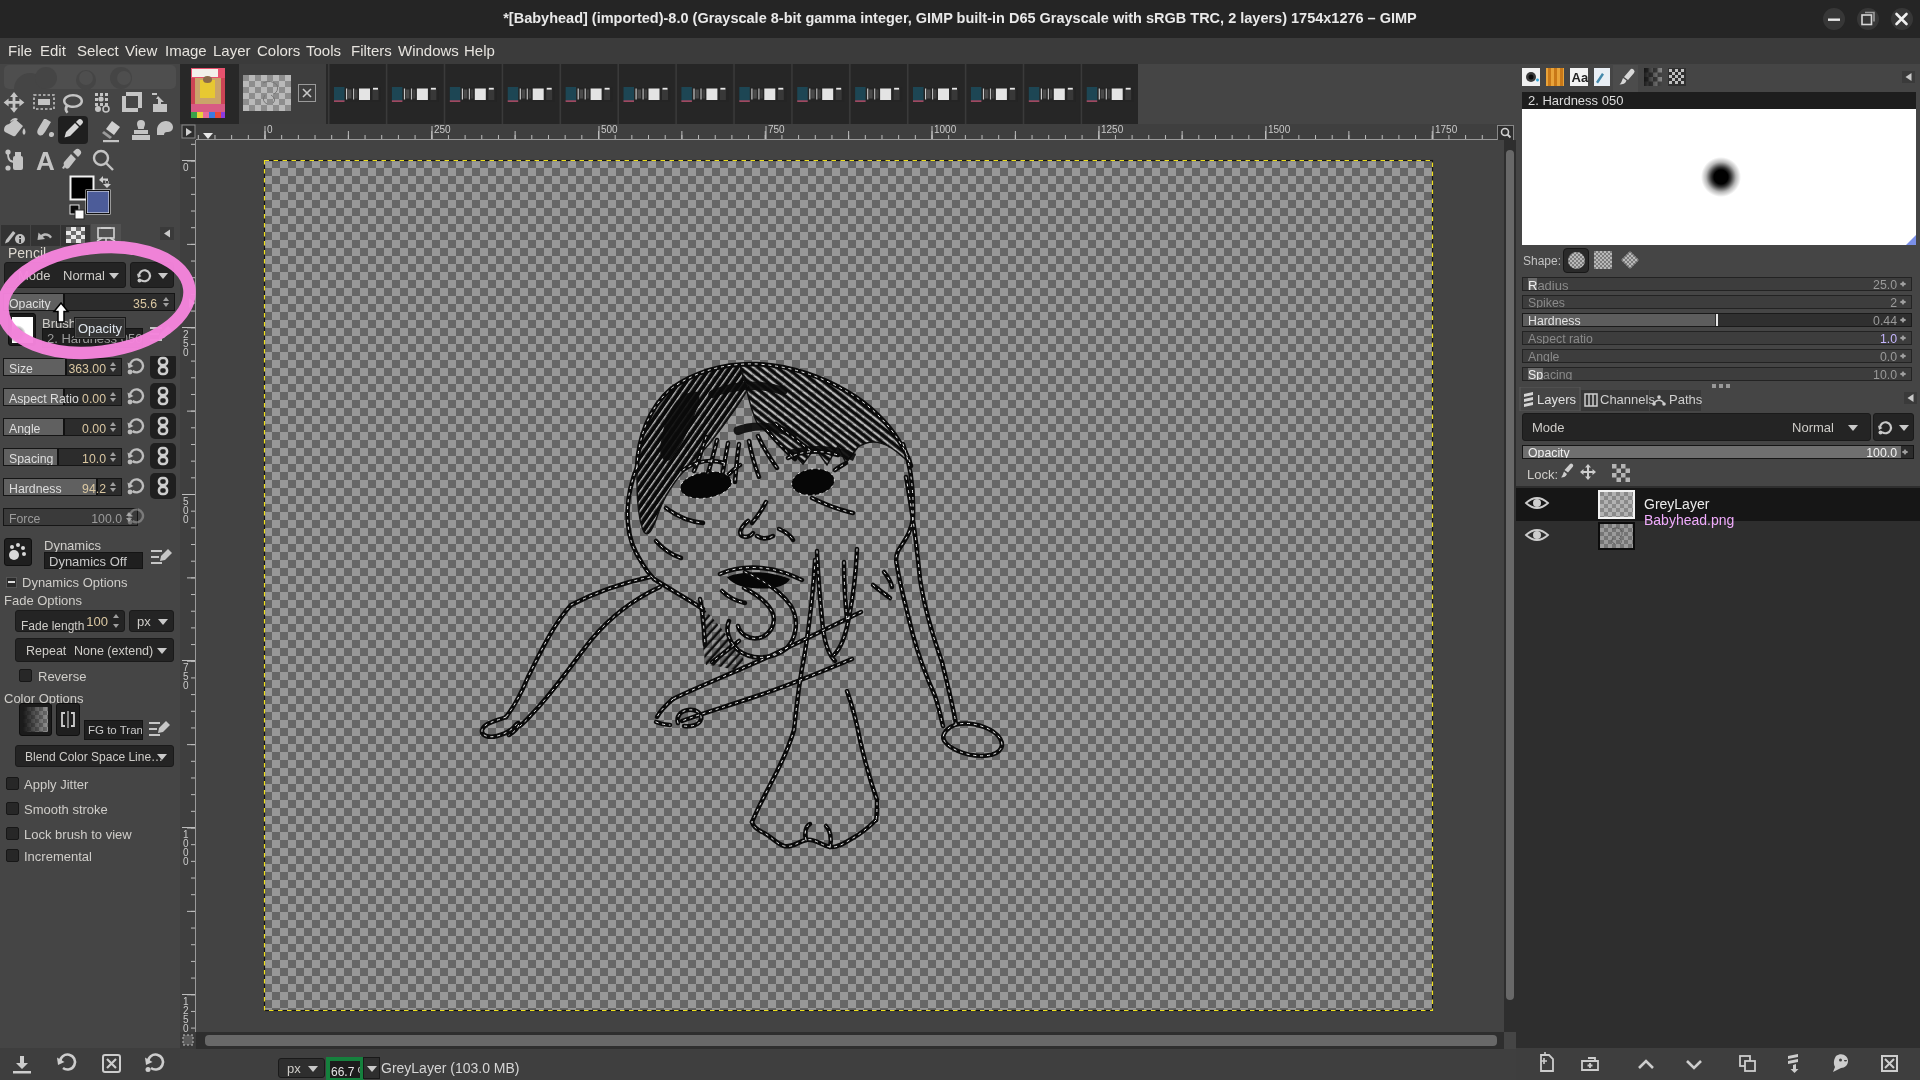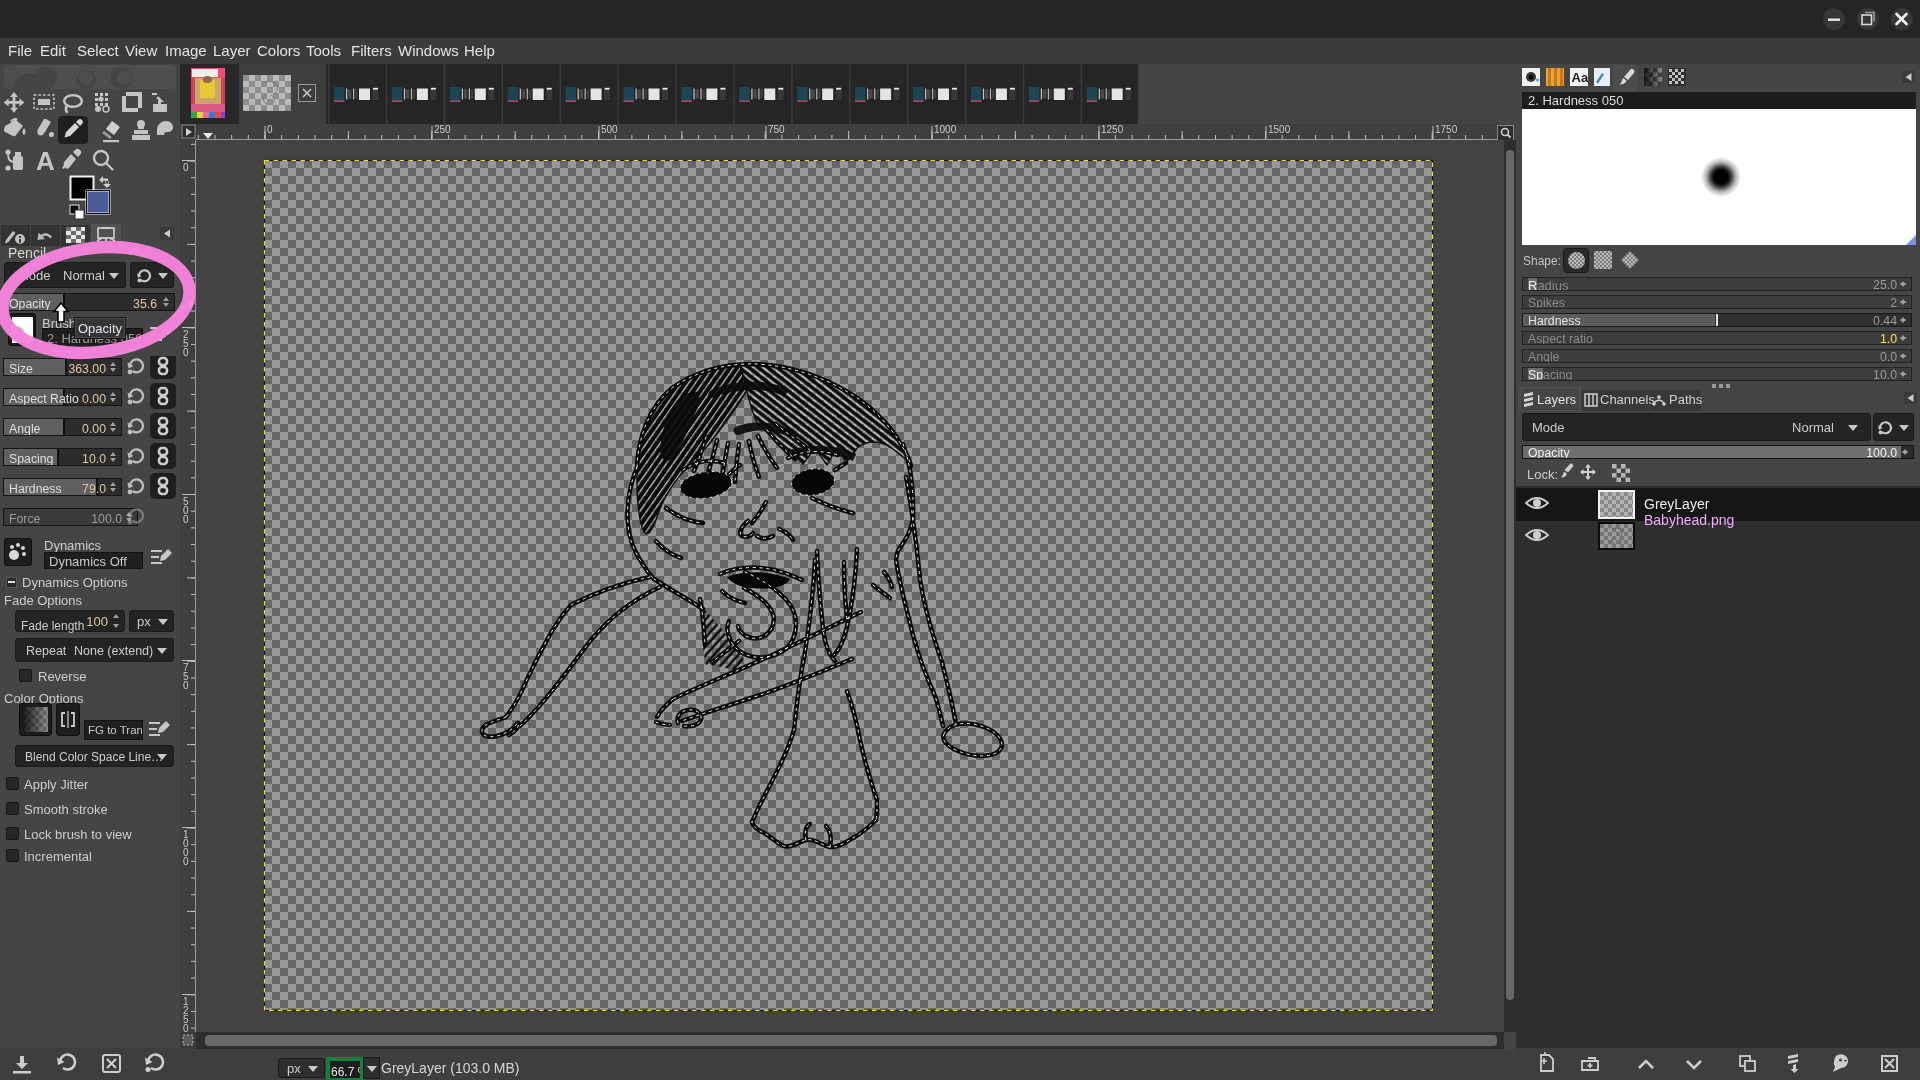--- a/index.html
+++ b/index.html
@@ -35,20 +35,21 @@
   .sldv { position:absolute; right:15px; top:2.5px; font-size:12.3px; color:#dbc8a2; }
   .spin { position:absolute; right:1px; top:1px; bottom:1px; width:12px; }
   .spin:before { content:""; position:absolute; left:2px; top:2px; border-left:3.5px solid transparent; border-right:3.5px solid transparent; border-bottom:4.5px solid #9f9f9f; }
   .spin:after { content:""; position:absolute; left:2px; bottom:2px; border-left:3.5px solid transparent; border-right:3.5px solid transparent; border-top:4.5px solid #9f9f9f; }
   .chev { display:inline-block; width:0; height:0; border-left:5px solid transparent; border-right:5px solid transparent; border-top:6px solid #c9c9c9; }
   .cbx { position:absolute; width:13px; height:13px; background:#272727; border:1px solid #171717; border-radius:2px; }
 </style>
 </head>
 <body>
 <div id="titlebar">
+  <span id="title">*[Babyhead] (imported)-8.0 (Grayscale 8-bit gamma integer, GIMP built-in D65 Grayscale with sRGB TRC, 2 layers) 1754x1276 – GIMP</span>
   <div class="winbtn" style="left:1823px;"></div>
   <div class="winbtn" style="left:1857px;"></div>
   <div class="winbtn" style="left:1891px;"></div>
   <svg class="abs" style="left:1823px;top:8px;" width="90" height="22" viewBox="0 0 90 22">
     <rect x="5" y="10.5" width="12" height="2.4" fill="#e8e8e8"></rect>
     <g fill="none" stroke="#d8d8d8" stroke-width="1.6">
       <rect x="39" y="7" width="9.5" height="9.5"></rect>
       <path d="M42 4.5 h9 v9" stroke="#9a9a9a"></path>
     </g>
     <g stroke="#f0f0f0" stroke-width="2.6" stroke-linecap="round">
@@ -255,21 +256,21 @@
     <div class="sldf" style="width:53px;"></div>
     <div style="position:absolute;left:53px;top:0;bottom:0;width:2px;background:#111;"></div>
     <span class="sldt">Spacing</span>
       <span class="sldv">10.0</span>
       <div class="spin"></div>
   </div>
   <div class="sld" style="left:3px;top:414px;width:119px;height:18px;">
     <div class="sldf" style="width:92px;"></div>
     <div style="position:absolute;left:92px;top:0;bottom:0;width:2px;background:#111;"></div>
     <span class="sldt">Hardness</span>
-      <span class="sldv">79.0</span>
+      <span class="sldv">94.2</span>
       <div class="spin"></div>
   </div>
   <div class="sld" style="left:3px;top:444px;width:135px;height:18px;background:#3a3a3a;">
     <span class="sldt" style="color:#9b9b9b;">Force</span>
       <span class="sldv" style="color:#9b9b9b;">100.0</span>
       <div class="spin"></div>
   </div>
 
   <svg class="abs" style="left:125px;top:292px;" width="55" height="172" viewBox="0 0 55 172">
     <g id="rst">
@@ -772,21 +773,21 @@
   </div>
   <div class="sld" style="left:6px;top:249px;width:390px;height:14px;background:#2f2f2f;border-color:#1a1a1a;">
     <div class="sldf" style="width:192px;background:#5d5d5d;"></div>
     <div style="position:absolute;left:193px;top:0;bottom:0;width:1.6px;background:#e8e8e8;"></div>
     <span class="sldt" style="top:0;color:#e2e2e2;">Hardness</span>
     <span class="sldv" style="top:0;color:#9a9a9a;right:14px;">0.44</span>
       <div class="spin"></div>
   </div>
   <div class="sld" style="left:6px;top:267px;width:390px;height:14px;background:#3d3d3d;border-color:#232323;">
     <span class="sldt" style="top:0;color:#8a8a8a;">Aspect ratio</span>
-    <span class="sldv" style="top:0;color:#fde047;right:14px;margin-left:48px;">1.0</span>
+    <span class="sldv" style="top:0;color:#c4b5fd;right:14px;margin-left:48px;">1.0</span>
       <div class="spin"></div>
   </div>
   <div class="sld" style="left:6px;top:285px;width:390px;height:14px;background:#3d3d3d;border-color:#232323;">
     <span class="sldt" style="top:0;color:#8a8a8a;">Angle</span>
     <span class="sldv" style="top:0;color:#9a9a9a;right:14px;">0.0</span>
       <div class="spin"></div>
   </div>
   <div class="sld" style="left:6px;top:303px;width:390px;height:14px;background:#3d3d3d;border-color:#232323;">
     <span class="sldt" style="top:0;color:#8a8a8a;"><span style="background:#6a6a6a;color:#f0f0f0;">Sp</span>acing</span>
     <span class="sldv" style="top:0;color:#9a9a9a;right:14px;">10.0</span>

